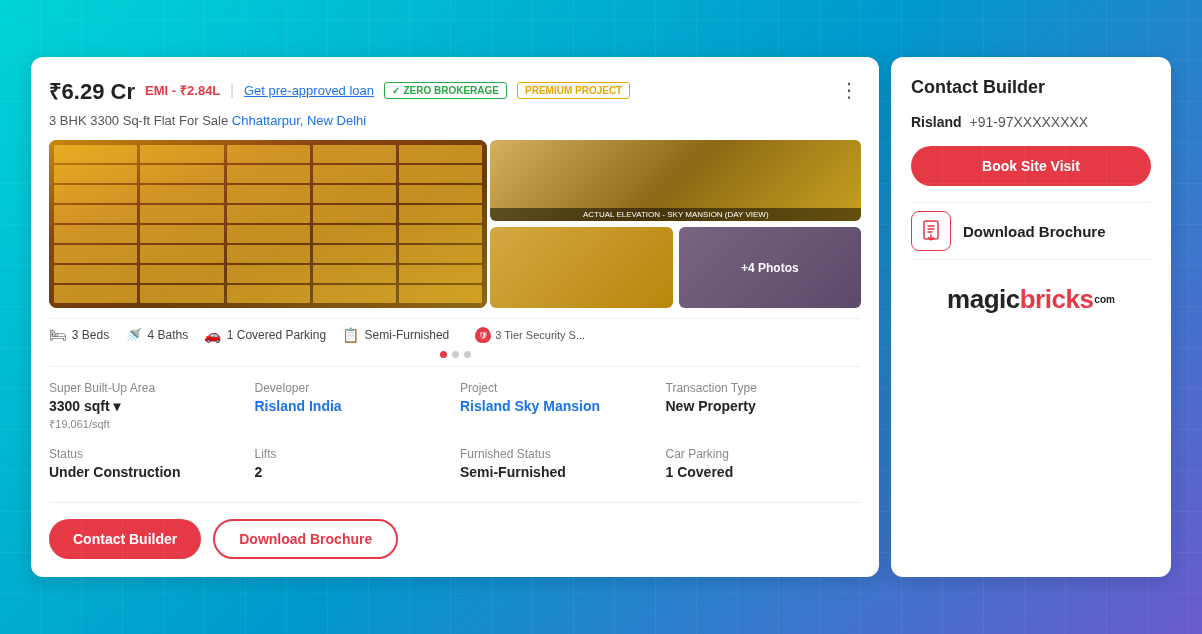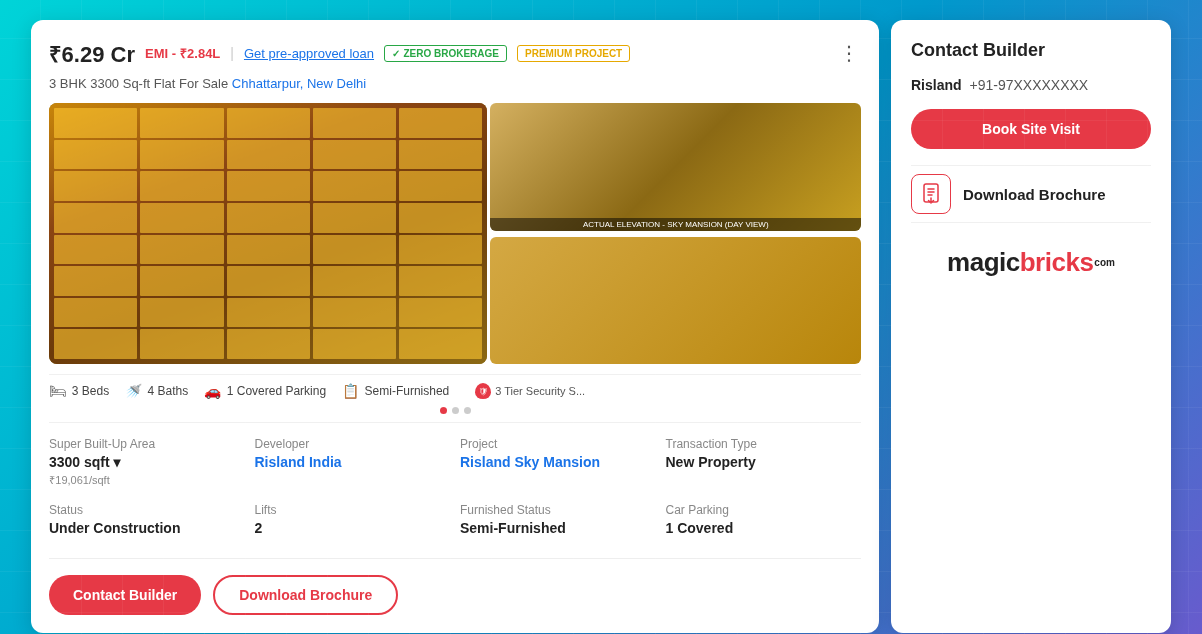--- a/index.html
+++ b/index.html
@@ -113,21 +113,21 @@
       color: #1a73e8;
       text-decoration: none;
       font-weight: 500;
     }
 
     
     .gallery {
       display: flex;
       gap: 3px;
       margin-bottom: 10px;
-      height: 261px;
+      height: 168px;
     }
     .gallery-main {
       flex: 0 0 54%;
       border-radius: 8px;
       overflow: hidden;
       background: #8B6914;
       position: relative;
     }
     .gallery-main-img {
       width: 100%;
@@ -502,20 +502,24 @@
         <div class="gallery-right-top">
           <div class="thumb">
             <div class="thumb-img" style="background: linear-gradient(135deg, #d4b060 0%, #8B6914 50%, #c8a020 100%); height:100%;"></div>
             <div class="thumb-label">ACTUAL ELEVATION - SKY MANSION (DAY VIEW)</div>
           </div>
         </div>
         <div class="gallery-right-bottom">
           <div class="thumb">
             <div class="thumb-img thumb-room" style="height:100%;"></div>
           </div>
+          <div class="thumb" style="position:relative;">
+            <div class="thumb-img thumb-bedroom" style="height:100%;"></div>
+            <div class="thumb-overlay">+4 Photos</div>
+          </div>
         </div>
       </div>
     </div>
 
     <div class="features-bar">
       <div class="feature-item">
         <span class="feature-icon">🛏</span>
         <span>3 Beds</span>
       </div>
       <div class="feature-item">

